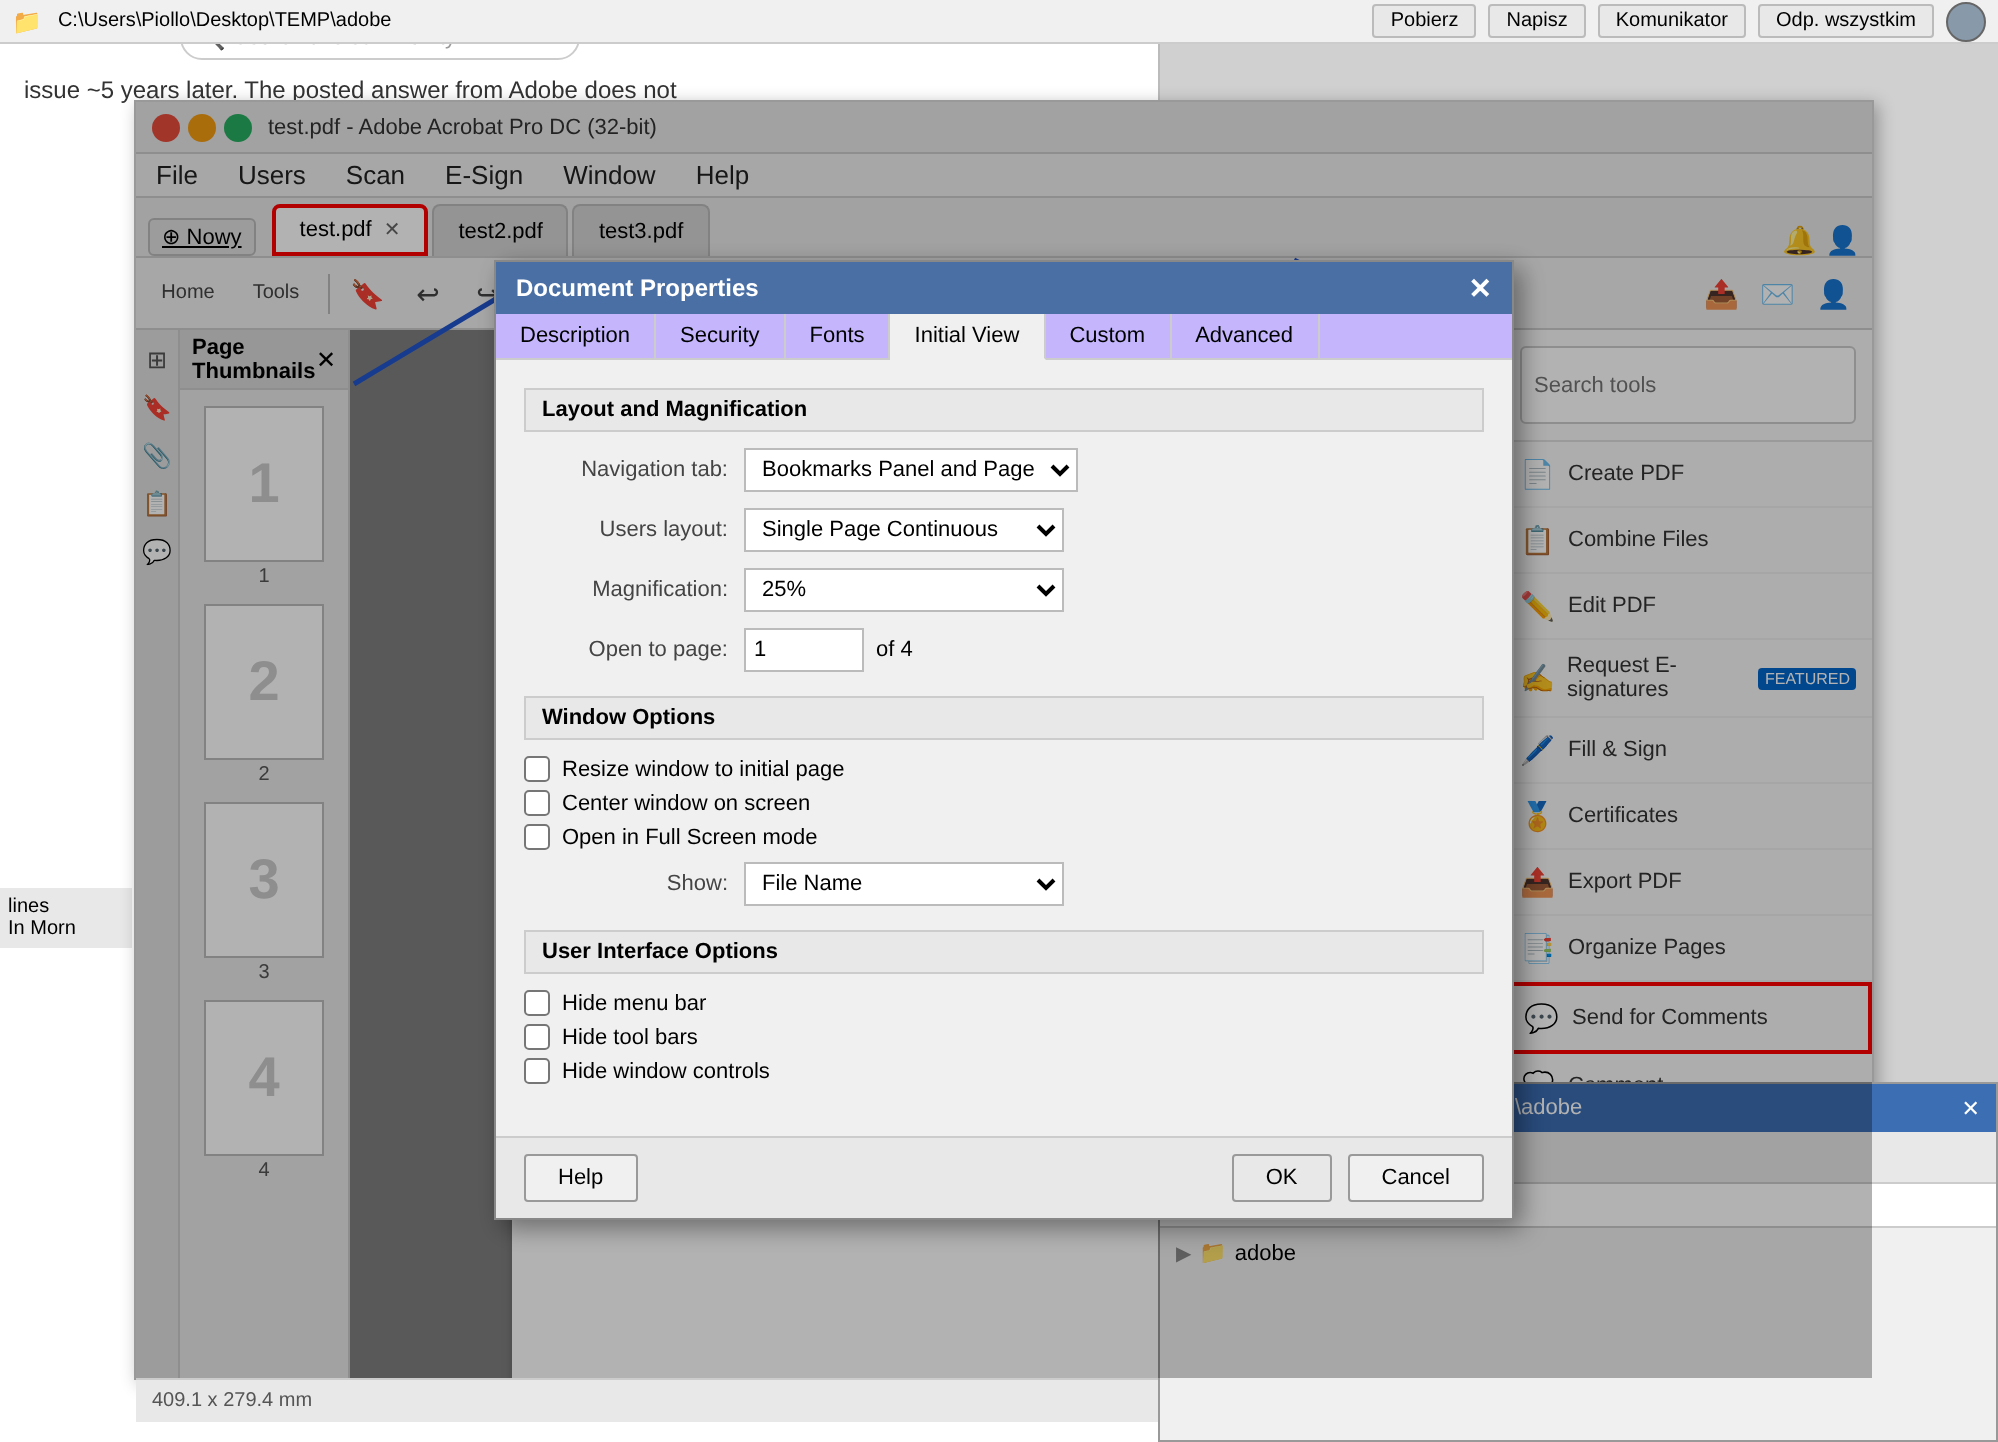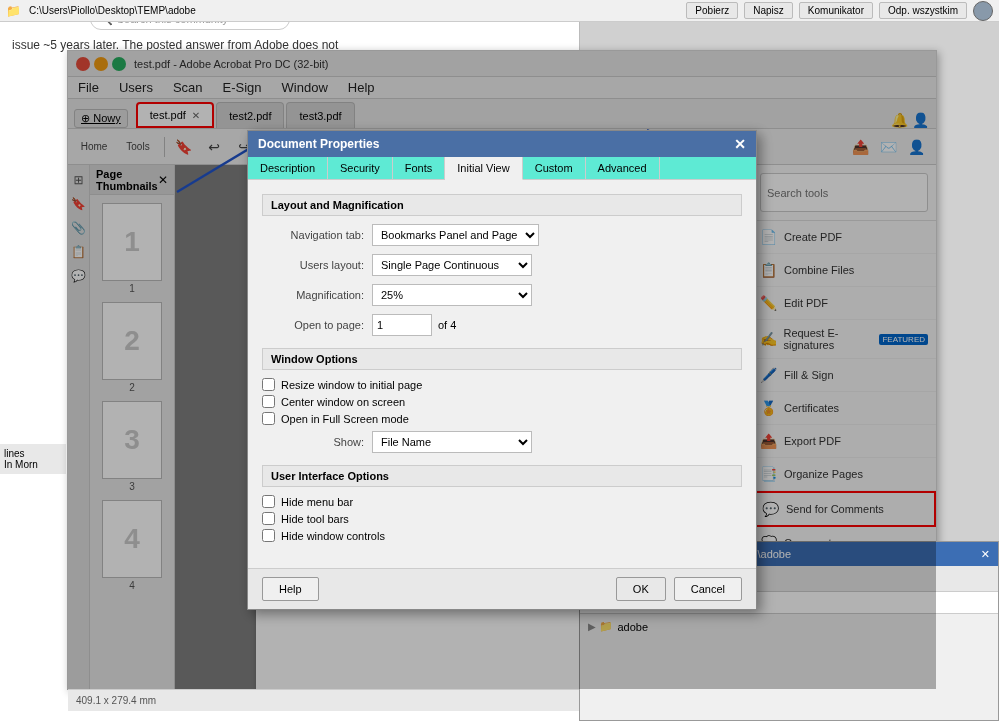--- a/index.html
+++ b/index.html
@@ -77,21 +77,21 @@
     .fm-btn { width: 22px; height: 20px; background: #fff; border: 1px solid #bbb; cursor: pointer; display: flex; align-items: center; justify-content: center; font-size: 11px; color: #444; }
     .file-manager-path { height: 22px; background: #fff; border-bottom: 1px solid #ccc; display: flex; align-items: center; padding: 0 8px; font-size: 11px; color: #333; }
     .file-manager-tree { padding: 4px 8px; }
     .tree-item { display: flex; align-items: center; gap: 4px; padding: 2px 0; font-size: 11px; cursor: pointer; }
     .tree-expand { color: #888; font-size: 10px; }
 
     
     .dialog-overlay { position: absolute; top: 0; left: 0; width: 100%; height: 100%; background: rgba(0,0,0,0.3); z-index: 200; display: flex; align-items: center; justify-content: center; }
     .dialog { background: #f0f0f0; border: 1px solid #888; box-shadow: 4px 4px 12px rgba(0,0,0,0.4); width: 510px; }
     .dialog-title { height: 26px; background: #4a6fa5; display: flex; align-items: center; justify-content: space-between; padding: 0 10px; color: #fff; font-size: 12px; font-weight: bold; }
-    .dialog-tabs { display: flex; background: #5eead4; border-bottom: 1px solid #ccc; }
+    .dialog-tabs { display: flex; background: #c4b5fd; border-bottom: 1px solid #ccc; }
     .dialog-tab { padding: 5px 12px; font-size: 11px; cursor: pointer; border-right: 1px solid #ccc; }
     .dialog-tab.active { background: #f0f0f0; border-bottom: 1px solid #f0f0f0; margin-bottom: -1px; }
     .dialog-body { padding: 14px; }
     .dialog-row { display: flex; align-items: center; margin-bottom: 8px; }
     .dialog-label { width: 110px; font-size: 11px; color: #444; text-align: right; padding-right: 8px; }
     .dialog-select { height: 22px; border: 1px solid #bbb; font-size: 11px; background: #fff; padding: 0 4px; min-width: 160px; }
     .dialog-input { height: 22px; border: 1px solid #bbb; font-size: 11px; padding: 0 4px; width: 60px; }
     .dialog-section { margin-bottom: 12px; }
     .dialog-section-header { background: #e8e8e8; border: 1px solid #ccc; padding: 4px 8px; font-size: 11px; font-weight: bold; margin-bottom: 8px; }
     .dialog-checkbox-row { display: flex; align-items: center; gap: 6px; margin-bottom: 4px; font-size: 11px; }

